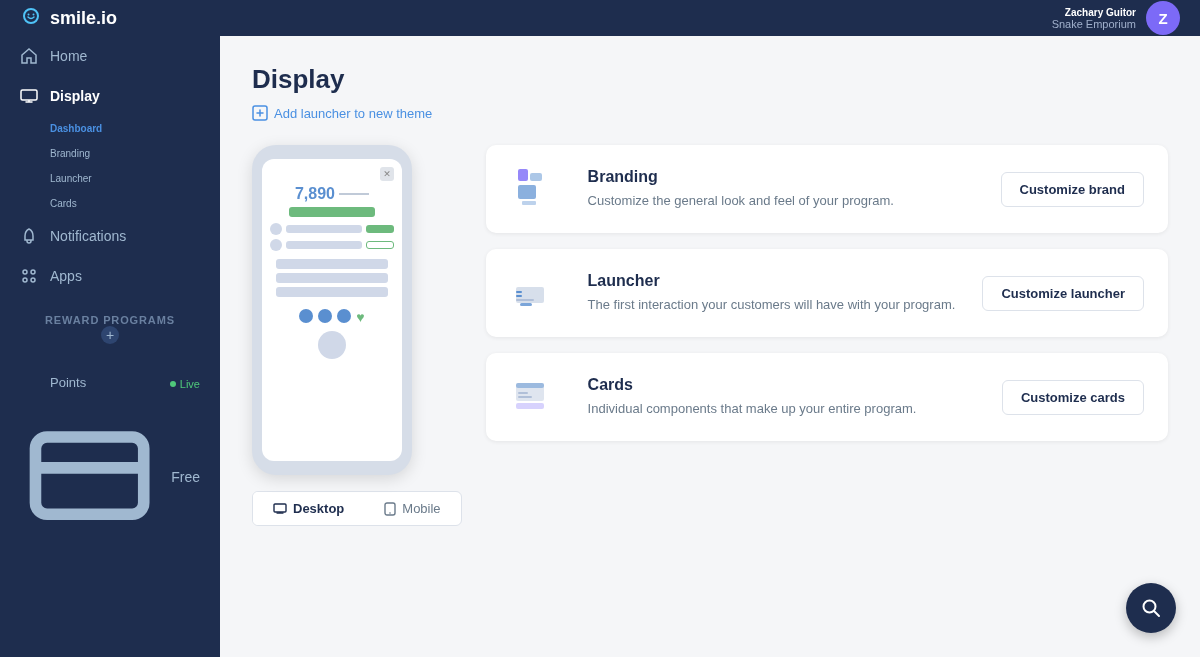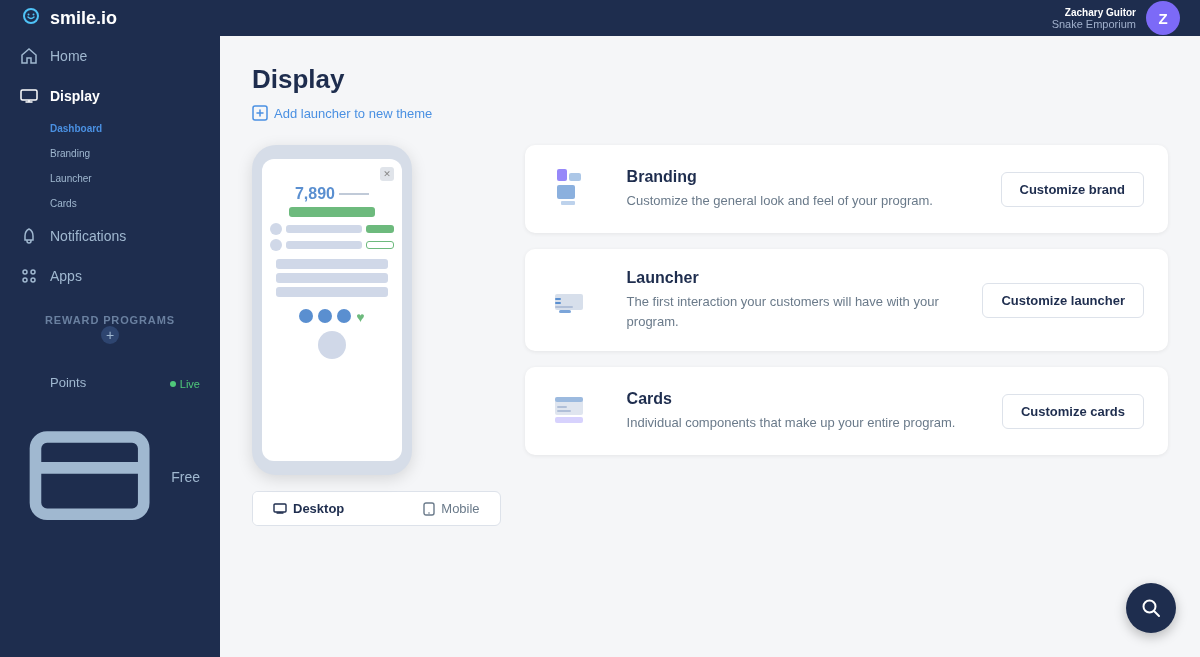--- a/index.html
+++ b/index.html
@@ -126,21 +126,21 @@
     .phone-bar { height: 10px; border-radius: 3px; margin-bottom: 5px; }
     .phone-row { display: flex; gap: 4px; margin-bottom: 4px; align-items: center; }
     .phone-circle { width: 12px; height: 12px; border-radius: 50%; background: #d0d8e8; flex-shrink: 0; }
     .phone-mini-bar { height: 8px; border-radius: 3px; flex: 1; }
     .phone-home { width: 28px; height: 28px; border-radius: 50%; background: #d0d8e8; margin: 6px auto 0; }
     .phone-circles-row { display: flex; gap: 5px; justify-content: center; margin-top: 6px; }
     .phone-sm-circle { width: 14px; height: 14px; border-radius: 50%; }
     .phone-heart { color: #6dba7d; font-size: 14px; }
 
     
-    .view-toggle { display: flex; margin-top: 16px; background: #fff; border-radius: 6px; border: 1px solid #dde2ea; overflow: hidden; width: fit-content; gap: 39px; }
+    .view-toggle { display: flex; margin-top: 16px; background: #fff; border-radius: 6px; border: 1px solid #dde2ea; overflow: hidden; width: fit-content; }
     .view-btn {
       padding: 9px 20px; font-size: 13px; cursor: pointer; display: flex; align-items: center; gap: 6px;
       background: transparent; border: none; color: #6a7a8a;
     }
     .view-btn.active { background: #fff; color: #1e2d4e; font-weight: 600; }
 
     
     .cards-panel { flex: 1; display: flex; flex-direction: column; gap: 16px; }
 
     .display-card {

